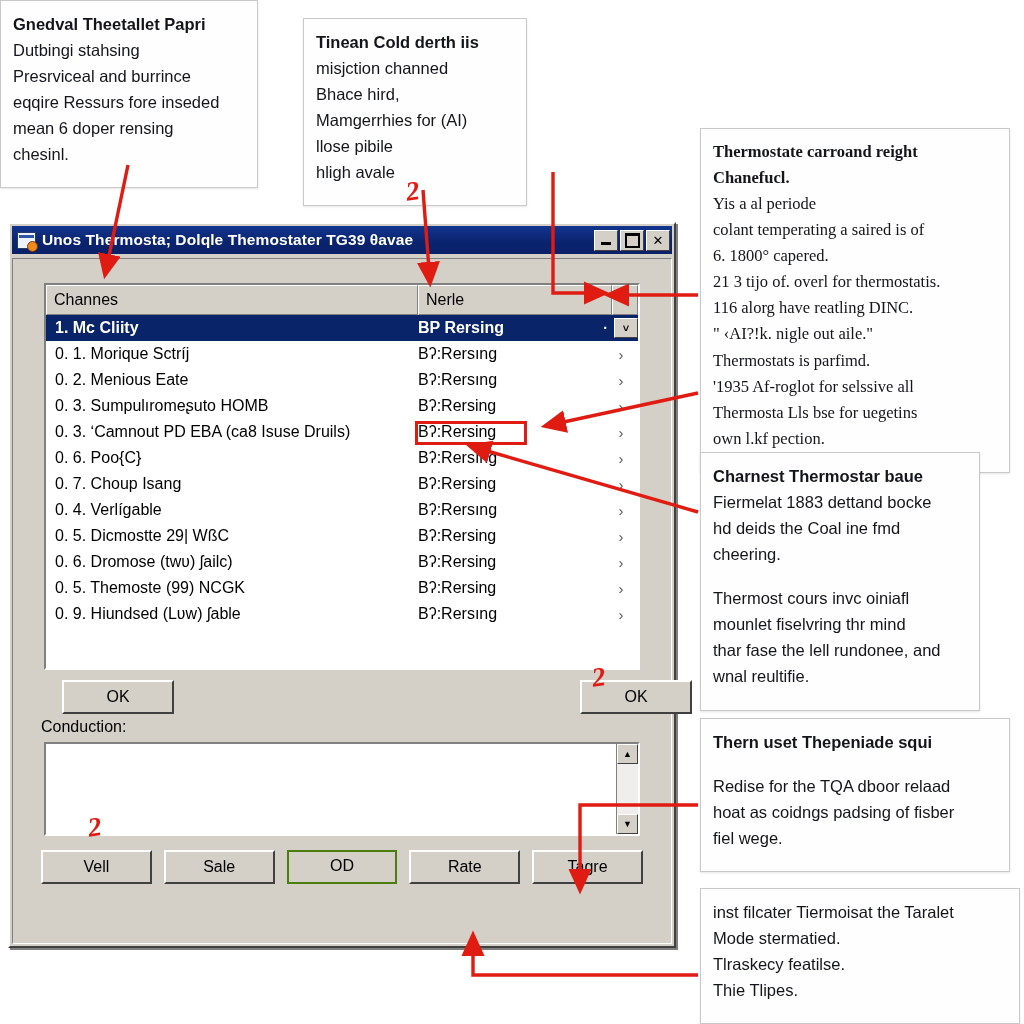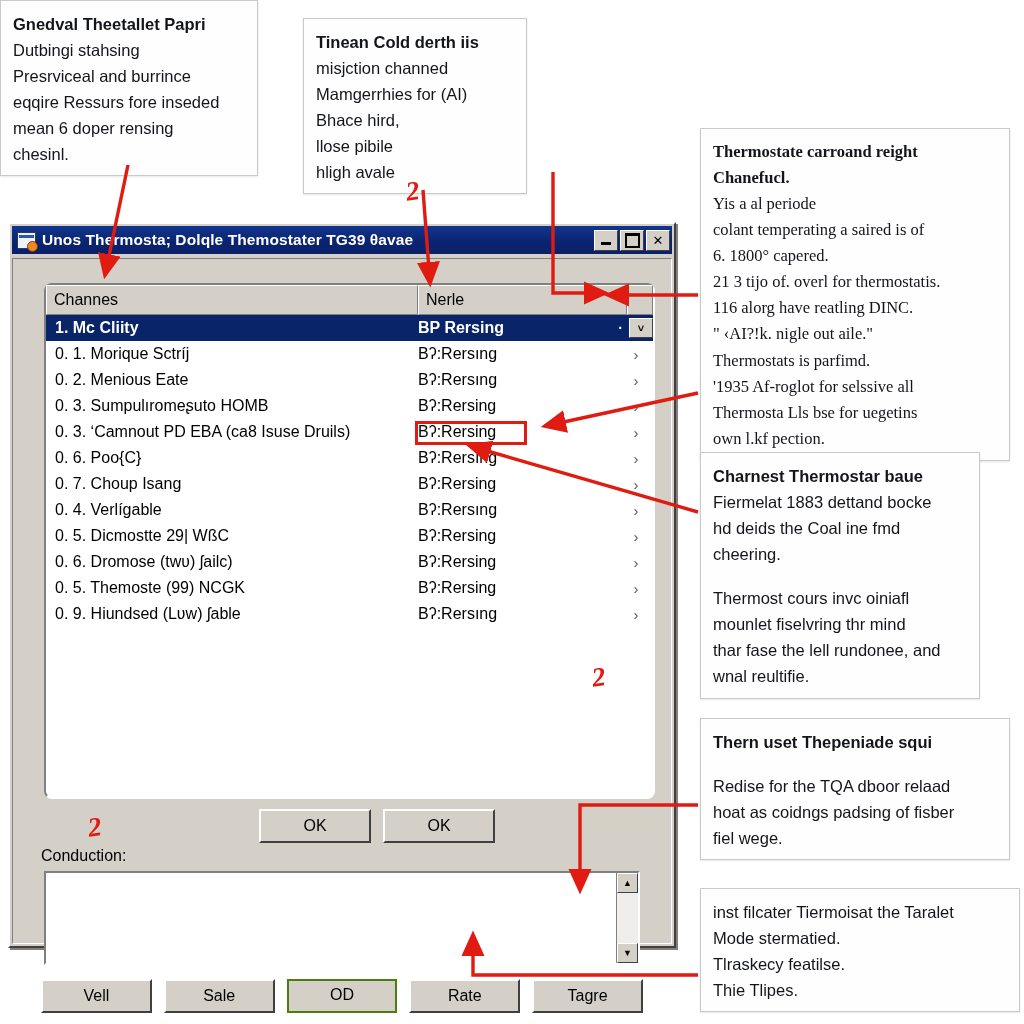--- a/index.html
+++ b/index.html
@@ -11,21 +11,21 @@
     position:relative;
     overflow:hidden;
   }
 
   
   .callout {
     position:absolute;
     background:#fefefe;
     border:1px solid #c9c9c9;
     box-shadow:0 1px 2px rgba(0,0,0,.10);
-    padding:10px 12px 8px 12px;
+    padding:10px 12px 20px 12px;
     color:#13151a;
     font-size:16.5px;
     line-height:1.58;
   }
   .callout .hd { font-weight:bold; }
   .callout p { margin:0; }
   .callout .gap { height:18px; }
 
   
   .anno-svg { position:absolute; left:0; top:0; width:1024px; height:1024px; pointer-events:none; }
@@ -100,23 +100,22 @@
     border-right:1px solid #ffffff; border-bottom:1px solid #ffffff;
     padding:12px 14px 0 14px;
     position:relative;
   }
 
   
   #listwrap {
     background:#ffffff;
     border-top:2px solid #808080; border-left:2px solid #808080;
     border-right:2px solid #ffffff; border-bottom:2px solid #ffffff;
-    height:516px;
-    margin:12px 2px 0 17px;
-    border-radius:8px;
+    height:387px;
+    margin:12px 17px 0 17px;
   }
   #listhdr { display:flex; background:#d4d0c8; height:30px; }
   .hdr-cell {
     background:#d4d0c8;
     border-top:1px solid #ffffff; border-left:1px solid #ffffff;
     border-right:1px solid #808080; border-bottom:1px solid #808080;
     display:flex; align-items:center;
     padding:0 7px;
     font-size:16px; color:#000;
     cursor:pointer;
@@ -160,21 +159,21 @@
     background:#d4d0c8;
     border-top:2px solid #ffffff; border-left:2px solid #ffffff;
     border-right:2px solid #404040; border-bottom:2px solid #404040;
     font-size:16px; color:#000;
     padding:6px 0;
     text-align:center;
     cursor:pointer;
     font-family:"Liberation Sans", sans-serif;
   }
   #midbtns .btn { width:112px; }
-  #midbtns { position:relative; left:35px; }
+  #midbtns { position:relative; left:35px;justify-content:space-between; }
 
   #condlabel { font-size:16px; color:#000; margin:4px 0 0 14px; }
 
   #memowrap {
     margin:6px 17px 0 17px;
     height:94px;
     background:#ffffff;
     border-top:2px solid #808080; border-left:2px solid #808080;
     border-right:2px solid #ffffff; border-bottom:2px solid #ffffff;
     display:flex;
@@ -207,22 +206,22 @@
   <p>Dutbingi stahsing</p>
   <p>Presrviceal and burrince</p>
   <p>eqqire Ressurs fore inseded</p>
   <p>mean 6 doper rensing</p>
   <p>chesinl.</p>
 </div>
 
 <div class="callout" style="left:303px; top:18px; width:224px;">
   <p class="hd">Tinean Cold derth iis</p>
   <p>misjction channed</p>
+  <p>Bhace hird,</p>
   <p>Mamgerrhies for (AI)</p>
-  <p>Bhace hird,</p>
   <p>llose pibile</p>
   <p>hligh avale</p>
 </div>
 
 <div class="callout" style="left:700px; top:128px; width:310px;font-family:Liberation Serif, serif;">
   <p class="hd">Thermostate carroand reight Chanefucl.</p>
   <p>Yis a al periode</p>
   <p>colant  temperating a  saired is of</p>
   <p>6. 1800° capered.</p>
   <p>21 3  tijo of. overl for thermostatis.</p>

